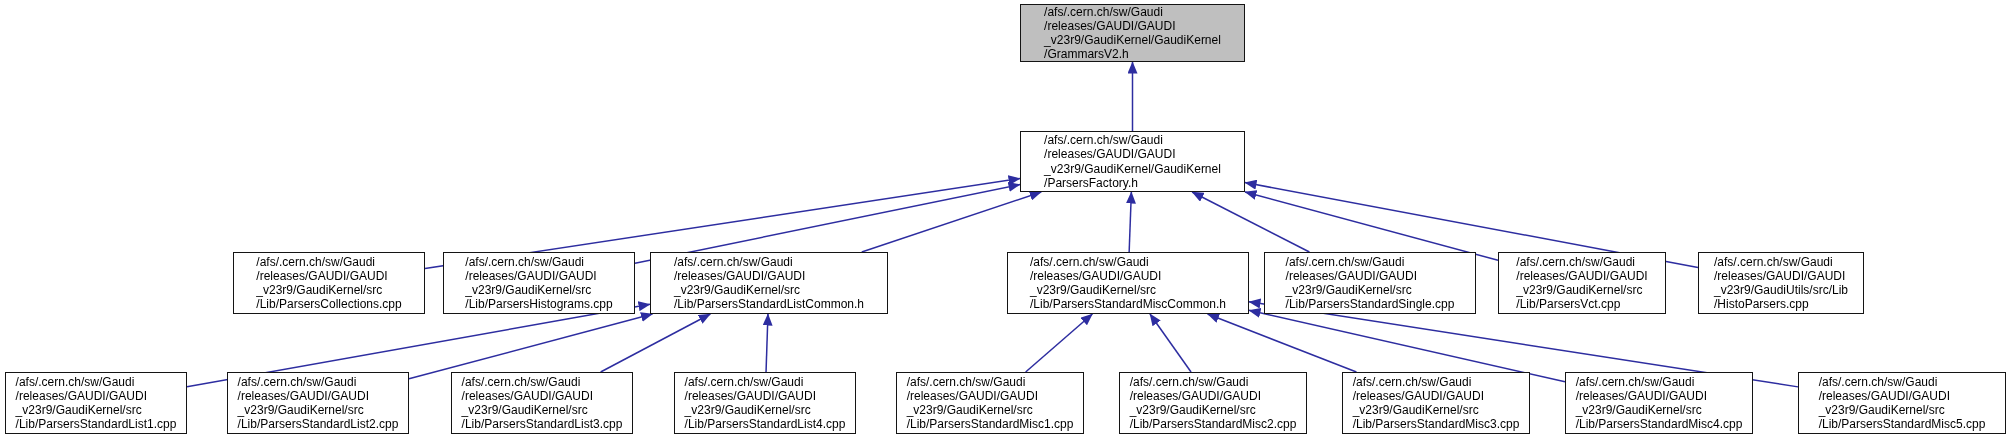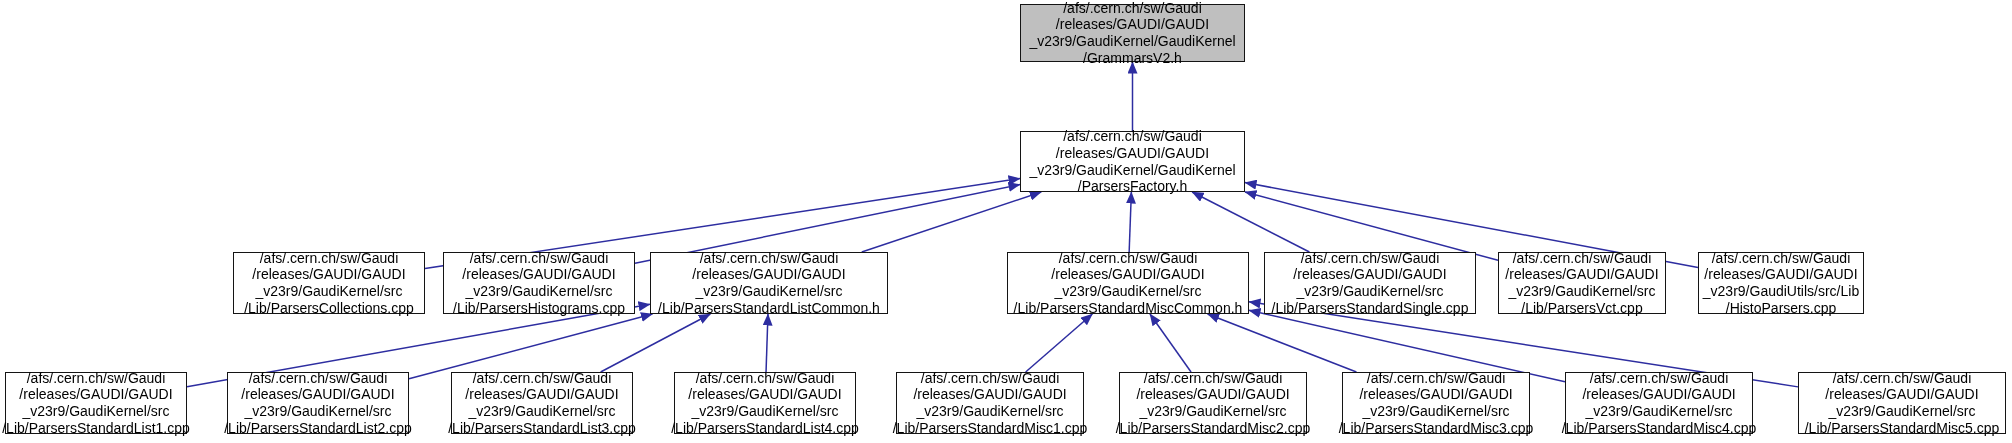--- a/index.html
+++ b/index.html
@@ -16,23 +16,23 @@
     left: 0; top: 0;
     width: 2012px; height: 443px;
     pointer-events: none;
   }
   .node {
     position: absolute;
     box-sizing: border-box;
     border: 1.4px solid #141414;
     background: #ffffff;
     color: #000000;
-    font-size: 14px;
+    font-size: 12px;
     line-height: 1.18;
-    text-align: center;
+    text-align: left;
     white-space: pre-line;
     display: flex;
     align-items: center;
     justify-content: center;
     padding: 19px 2px;
     cursor: pointer;
   }
   .node.highlight {
     background: #bfbfbf;
     border-width: 1.6px;

